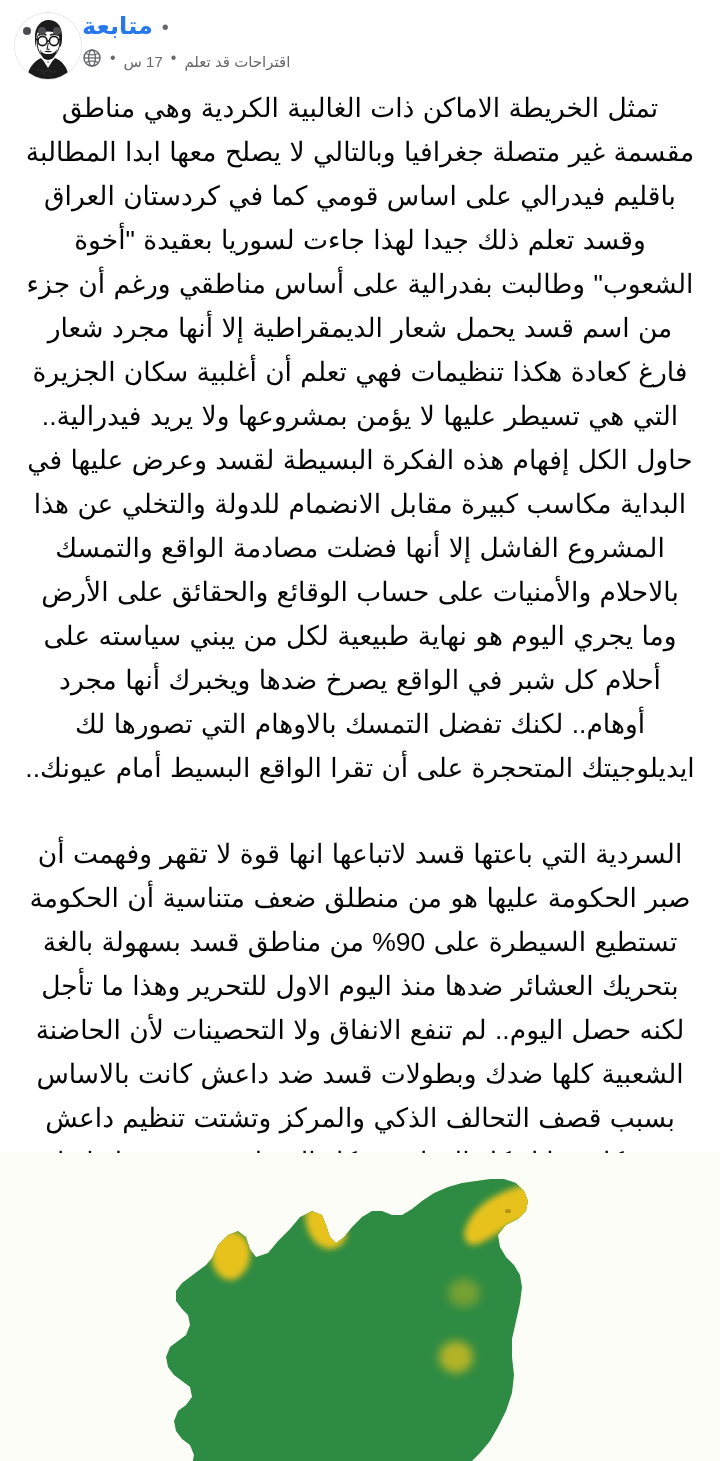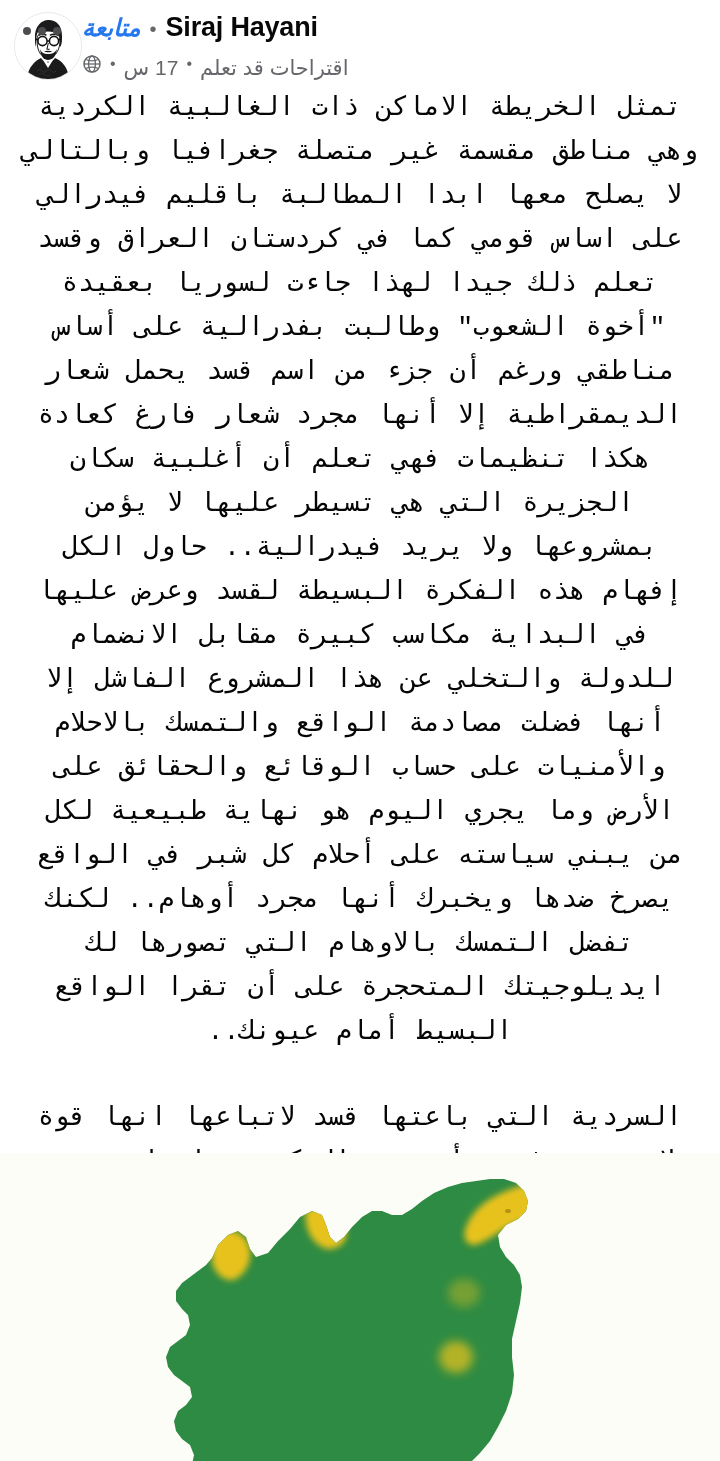--- a/index.html
+++ b/index.html
@@ -64,33 +64,32 @@
   }
   .dot-sep {
     font-size: 20px;
     color: #65676b;
     line-height: 1;
   }
   .follow-link {
     font-size: 24px;
     font-weight: bold;
     color: #2678ef;
-    font-style: italic;
   }
 
   .meta-row {
     display: flex;
     flex-direction: row;
     align-items: center;
     gap: 8px;
     margin-top: 5px;
     white-space: nowrap;
   }
   .meta-text {
-    font-size: 21px;
+    font-size: 15px;
     color: #65676b;
     margin-top: 8px;
   }
   .meta-dot {
     font-size: 16px;
     color: #65676b;
     line-height: 1;
   }
   .globe-icon {
     display: inline-flex;
@@ -119,21 +118,21 @@
   }
 
   
   .post-body {
     padding: 0 22px;
     box-sizing: border-box;
     text-align: center;
     direction: rtl;
   }
   .post-paragraph {
-    font-family: Liberation Mono, monospace;
+    font-family: Liberation Sans, sans-serif;
     font-size: 26.5px;
     line-height: 44px;
     color: #050505;
     margin: 0;
     text-align: center;
     word-spacing: 1px;
   }
   .para-gap { height: 42px; }
 
   
@@ -182,21 +181,20 @@
       <path d="M12 66 C13 54, 20 48, 26 45 C29 50, 37 50, 40 45 C47 48, 53 54, 54 66 Z" fill="#1b1b1b"></path>
       <path d="M28 47 L33 55 L38 47 L36 46 L33 50 L30 46 Z" fill="#ffffff"></path>
 
       <path d="M22 58 q3 -3 5 0 q2 3 4 0 q3 -3 5 0 q2 3 5 0" stroke="#3a3a3a" stroke-width="1" fill="none" opacity="0.75"></path>
       <path d="M24 61.5 q3 -2.5 6 0 q3 2.5 6 0" stroke="#3a3a3a" stroke-width="0.8" fill="none" opacity="0.6"></path>
     </svg>
   </div>
 
   <div class="header-text">
     <div class="name-row">
-      <span class="author-name">Siraj Hayani</span>
       <span class="dot-sep">•</span>
       <span class="follow-link">متابعة</span>
     </div>
     <div class="meta-row">
       <span class="meta-text">اقتراحات قد تعلم</span>
       <span class="meta-dot">•</span>
       <span class="meta-text">17 س</span>
       <span class="meta-dot">•</span>
       <span class="globe-icon">
         <svg viewBox="0 0 20 20" xmlns="http://www.w3.org/2000/svg">

